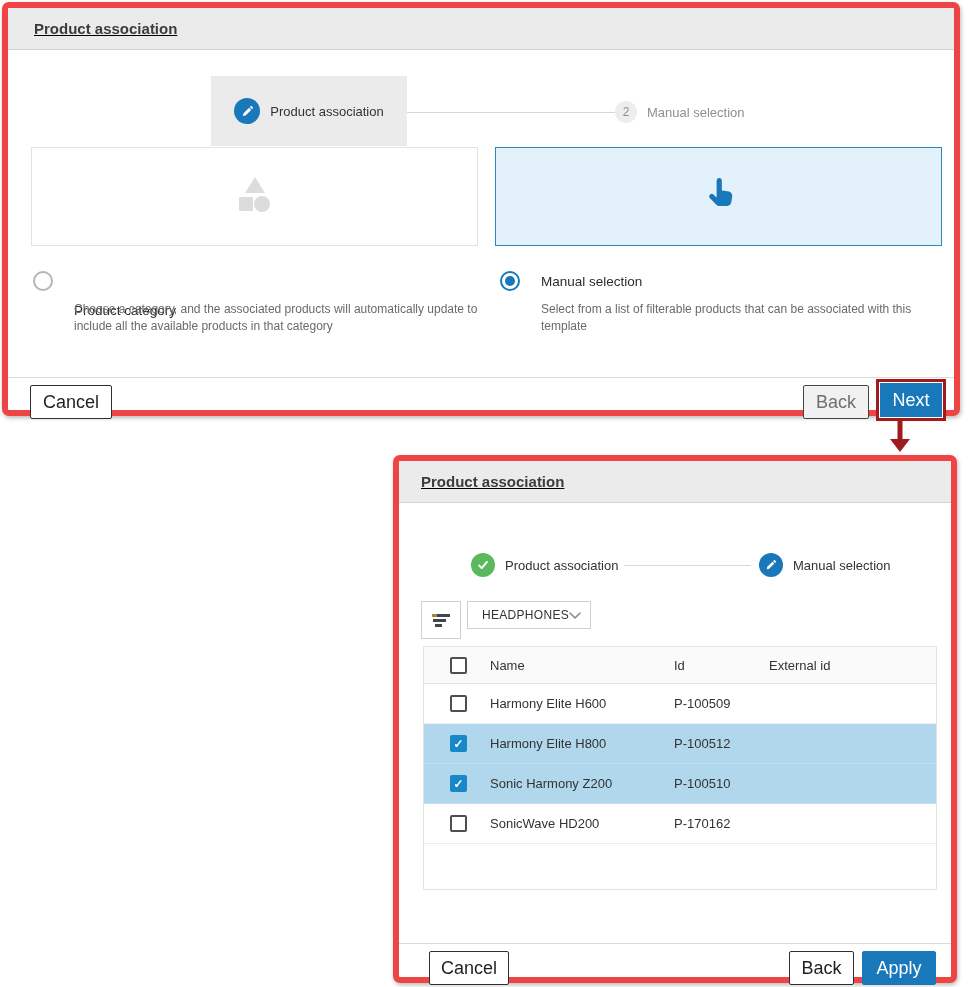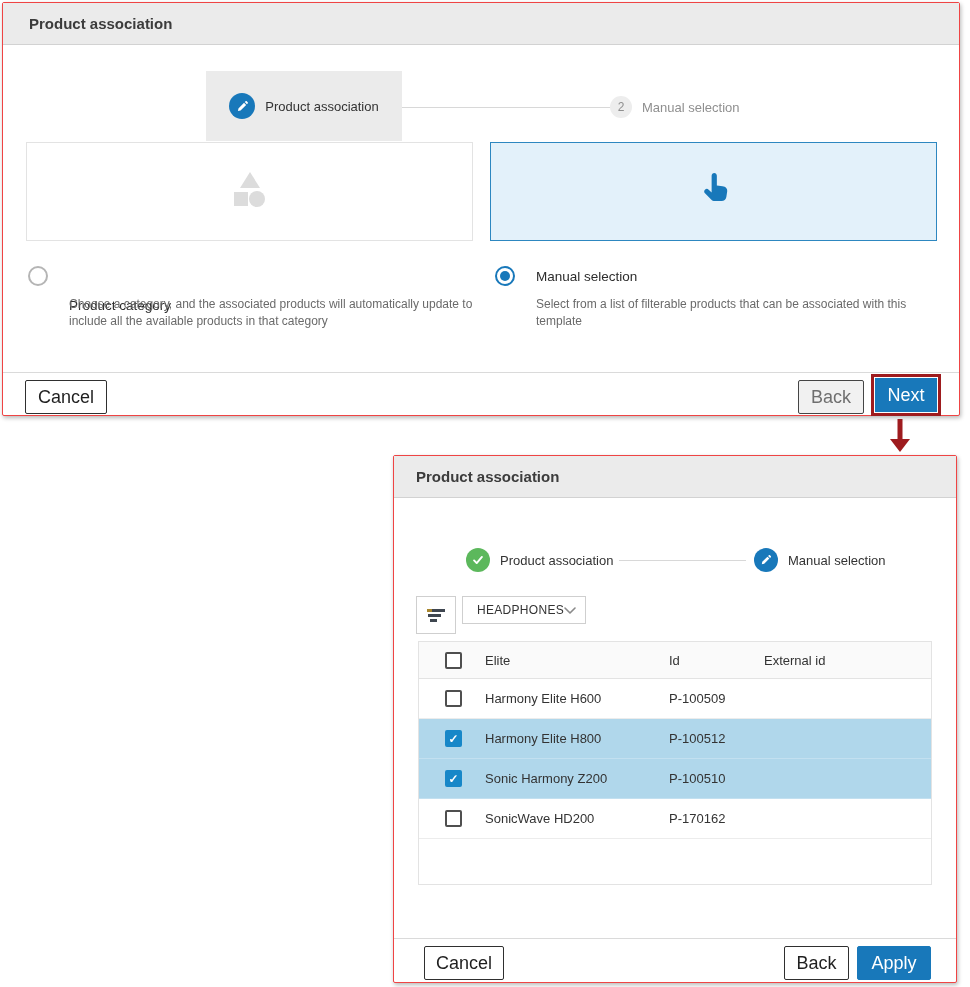--- a/index.html
+++ b/index.html
@@ -1,19 +1,19 @@
 <!DOCTYPE html>
 <html><head>
 <meta charset="utf-8">
 <style>
   * { margin:0; padding:0; box-sizing:border-box; }
   html,body { background:#fff; width:970px; height:987px; font-family:"Liberation Sans", sans-serif; position:relative; }
 
-  .dialog { position:absolute; background:#fff; border:1px solid #ef4444; border-radius:2px;
-            box-shadow:1px 2px 4px rgba(0,0,0,.28); }
+  .dialog { position:absolute; background:#fff; border:6px solid #ef4444; border-radius:7px;
+            box-shadow:1px 2px 4px rgba(0,0,0,.28);text-decoration:underline; }
   .dlg-header { height:42px; background:#ebebeb; border-bottom:1px solid #d2d2d2;
                 line-height:42px; font-size:15px; font-weight:700; color:#3c3c3c; }
 
   
   #dialog1 { left:2px; top:2px; width:958px; height:414px; }
   #dialog1 .dlg-header { padding-left:26px; }
 
   .step-item { position:absolute; display:flex; align-items:center; gap:10px; }
   .step-circle { width:26px; height:26px; border-radius:50%; display:flex; align-items:center; justify-content:center; flex:0 0 auto; }
   .circle-blue { background:#1878ba; }
@@ -189,21 +189,21 @@
     <span>
       <svg width="12" height="8" viewBox="0 0 12 8">
           <path d="M1 1l5 5 5-5" stroke="#8a8a8a" stroke-width="1.6" fill="none" stroke-linecap="round" stroke-linejoin="round"></path>
         </svg>
     </span>
   </div>
 
   <div id="product-table">
     <div class="thead">
       <span class="cbx"></span>
-      <span class="col">Elite</span>
+      <span class="col">Name</span>
       <span class="col">Id</span>
       <span class="col">External id</span>
     </div>
     <div id="table-body">
   <div class="trow">
     <span class="cbx"></span>
     <span class="cell name">Harmony Elite H600</span>
     <span class="cell id">P-100509</span>
     <span class="cell ext"></span>
   </div>

